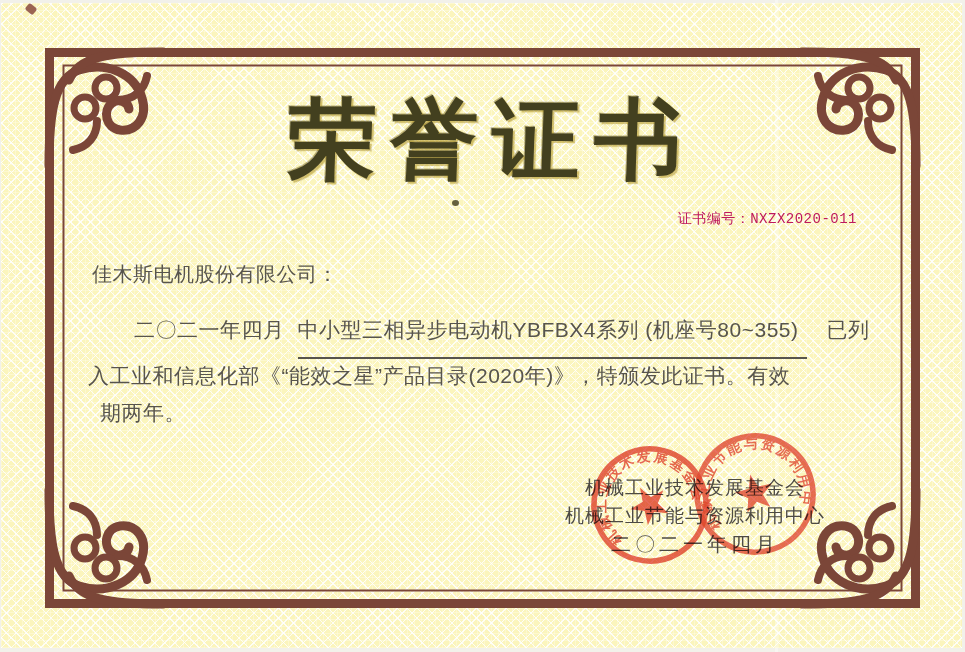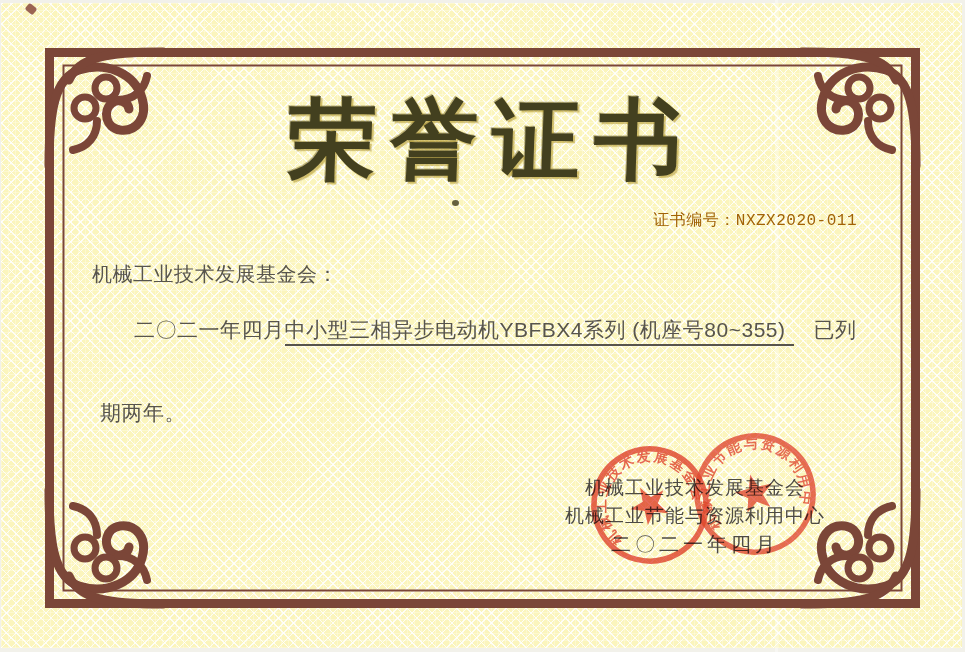--- a/index.html
+++ b/index.html
@@ -43,36 +43,36 @@
     transform:skewX(-2deg);
     white-space:nowrap;
   }
   .ink-dot{
     position:absolute;left:452px;top:200px;width:7px;height:6px;border-radius:50%;
     background:#4a4523;opacity:.85;
   }
   .cert-number{
     position:absolute;top:210px;right:108px;
     font-family:"Liberation Mono", monospace;
-    font-size:16px;letter-spacing:.5px;color:#a16207;
+    font-size:14px;letter-spacing:.5px;color:#be185d;
     white-space:nowrap;
   }
   .addressee{
     position:absolute;left:92px;top:261px;
     font-size:20px;color:#57544d;letter-spacing:.5px;white-space:nowrap;
   }
   .body-line{
     position:absolute;
     font-size:21px;color:#57544d;letter-spacing:.5px;white-space:nowrap;
   }
   .bl1{left:134px;top:316px;}
   .bl2{left:88px;top:362px;}
   .bl3{left:100px;top:399px;text-align:right;}
   .u-product{
-    border-bottom:2px solid #57544d;padding-bottom:3px;padding-right:8px;
+    border-bottom:2px solid #57544d;padding-bottom:16px;padding-right:8px;margin-left:13px;
   }
   .bl1-suffix{margin-left:20px;}
   .issuer-block{
     position:absolute;left:560px;top:474px;width:270px;text-align:center;
     color:#4d4a43;
   }
   .issuer-line{font-size:19px;letter-spacing:1px;line-height:28px;white-space:nowrap;}
   .issue-date{font-size:20px;letter-spacing:4px;line-height:29px;white-space:nowrap;}
   .stamps-svg{position:absolute;left:0;top:0;mix-blend-mode:multiply;}
   .stamp-text{
@@ -107,25 +107,26 @@
     <use href="#corner" transform="translate(920,608) scale(-1,-1)"></use>
   </svg>
 
   <div class="title">荣誉证书</div>
   <div class="ink-dot"></div>
 
   <div class="cert-number">
     <span>证书编号：</span><span>NXZX2020-011</span>
   </div>
 
-  <div class="addressee">机械工业技术发展基金会：</div>
+  <div class="addressee">佳木斯电机股份有限公司：</div>
 
   <div class="body-line bl1">
     <span>二〇二一年四月</span><span class="u-product">中小型三相异步电动机YBFBX4系列 (机座号80~355)</span><span class="bl1-suffix">已列</span>
   </div>
+  <div class="body-line bl2">入工业和信息化部《“能效之星”产品目录(2020年)》，特颁发此证书。有效</div>
   <div class="body-line bl3">期两年。</div>
 
   <div class="issuer-block">
     <div class="issuer-line">机械工业技术发展基金会</div>
     <div class="issuer-line">机械工业节能与资源利用中心</div>
     <div class="issue-date">二〇二一年四月</div>
   </div>
 
   <svg class="stamps-svg" width="965" height="652" viewBox="0 0 965 652">
 

